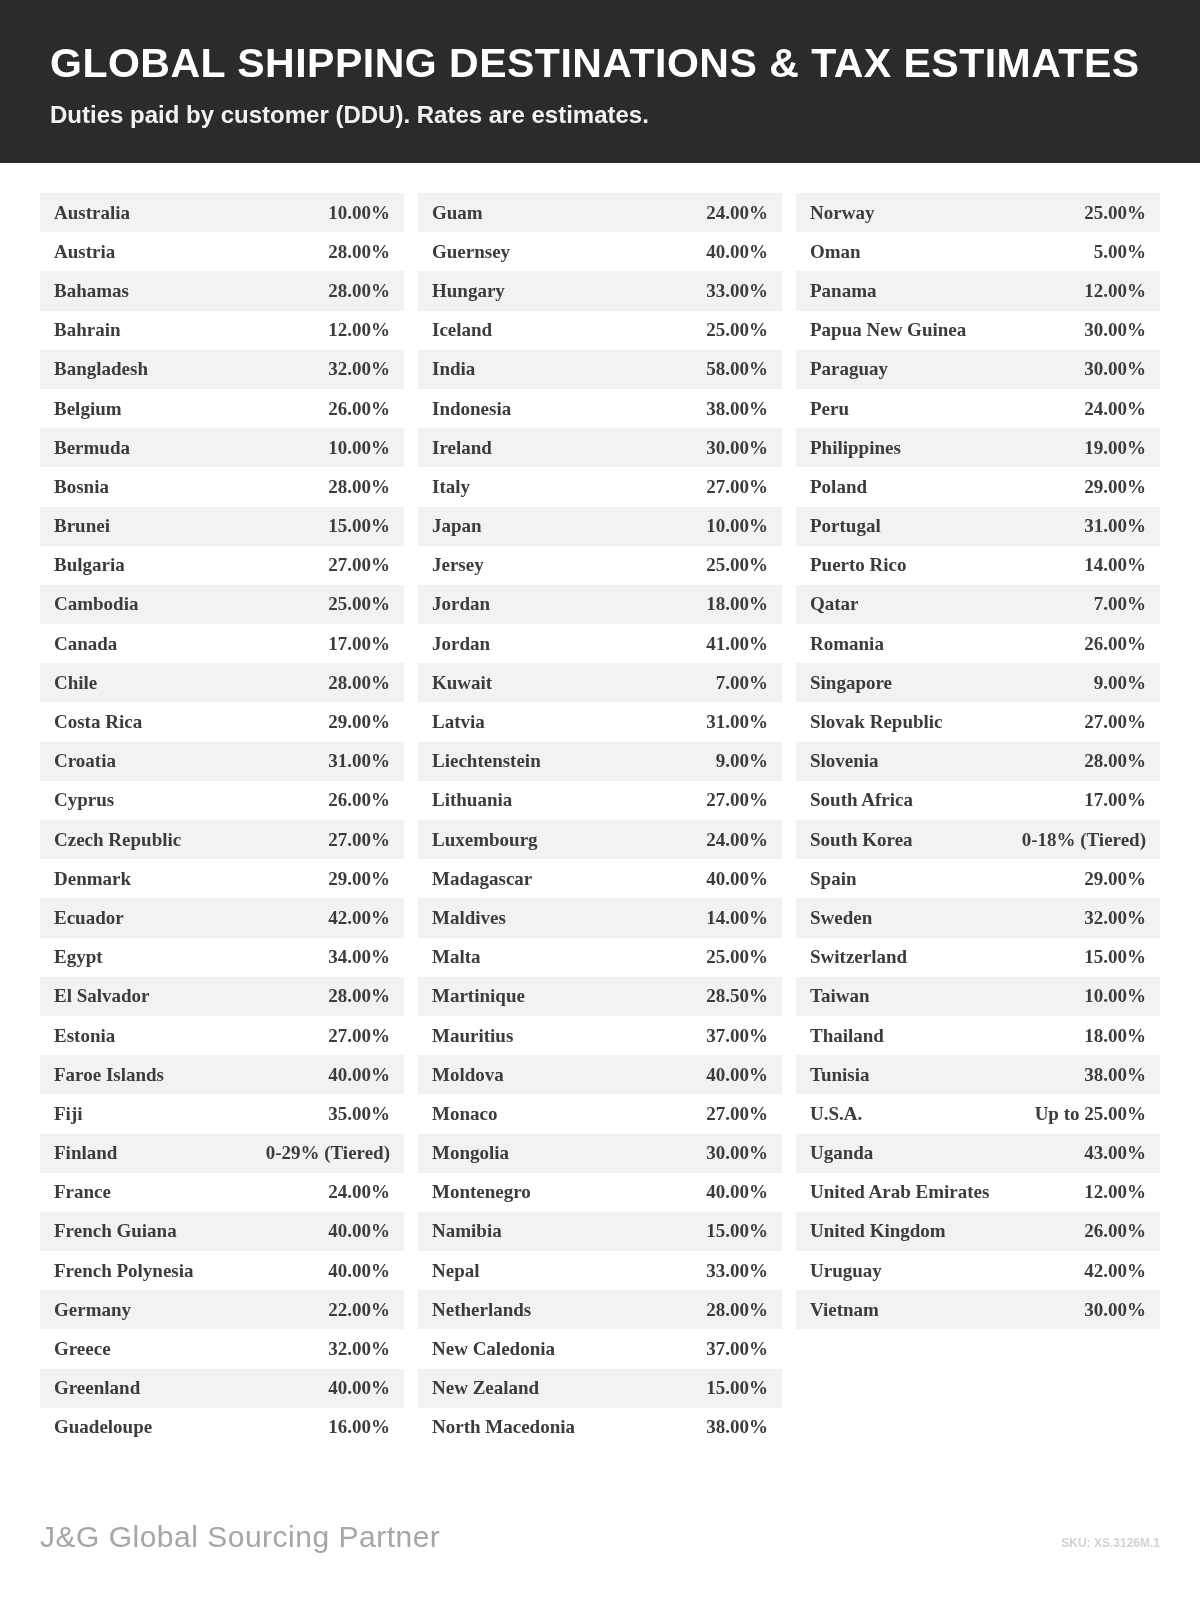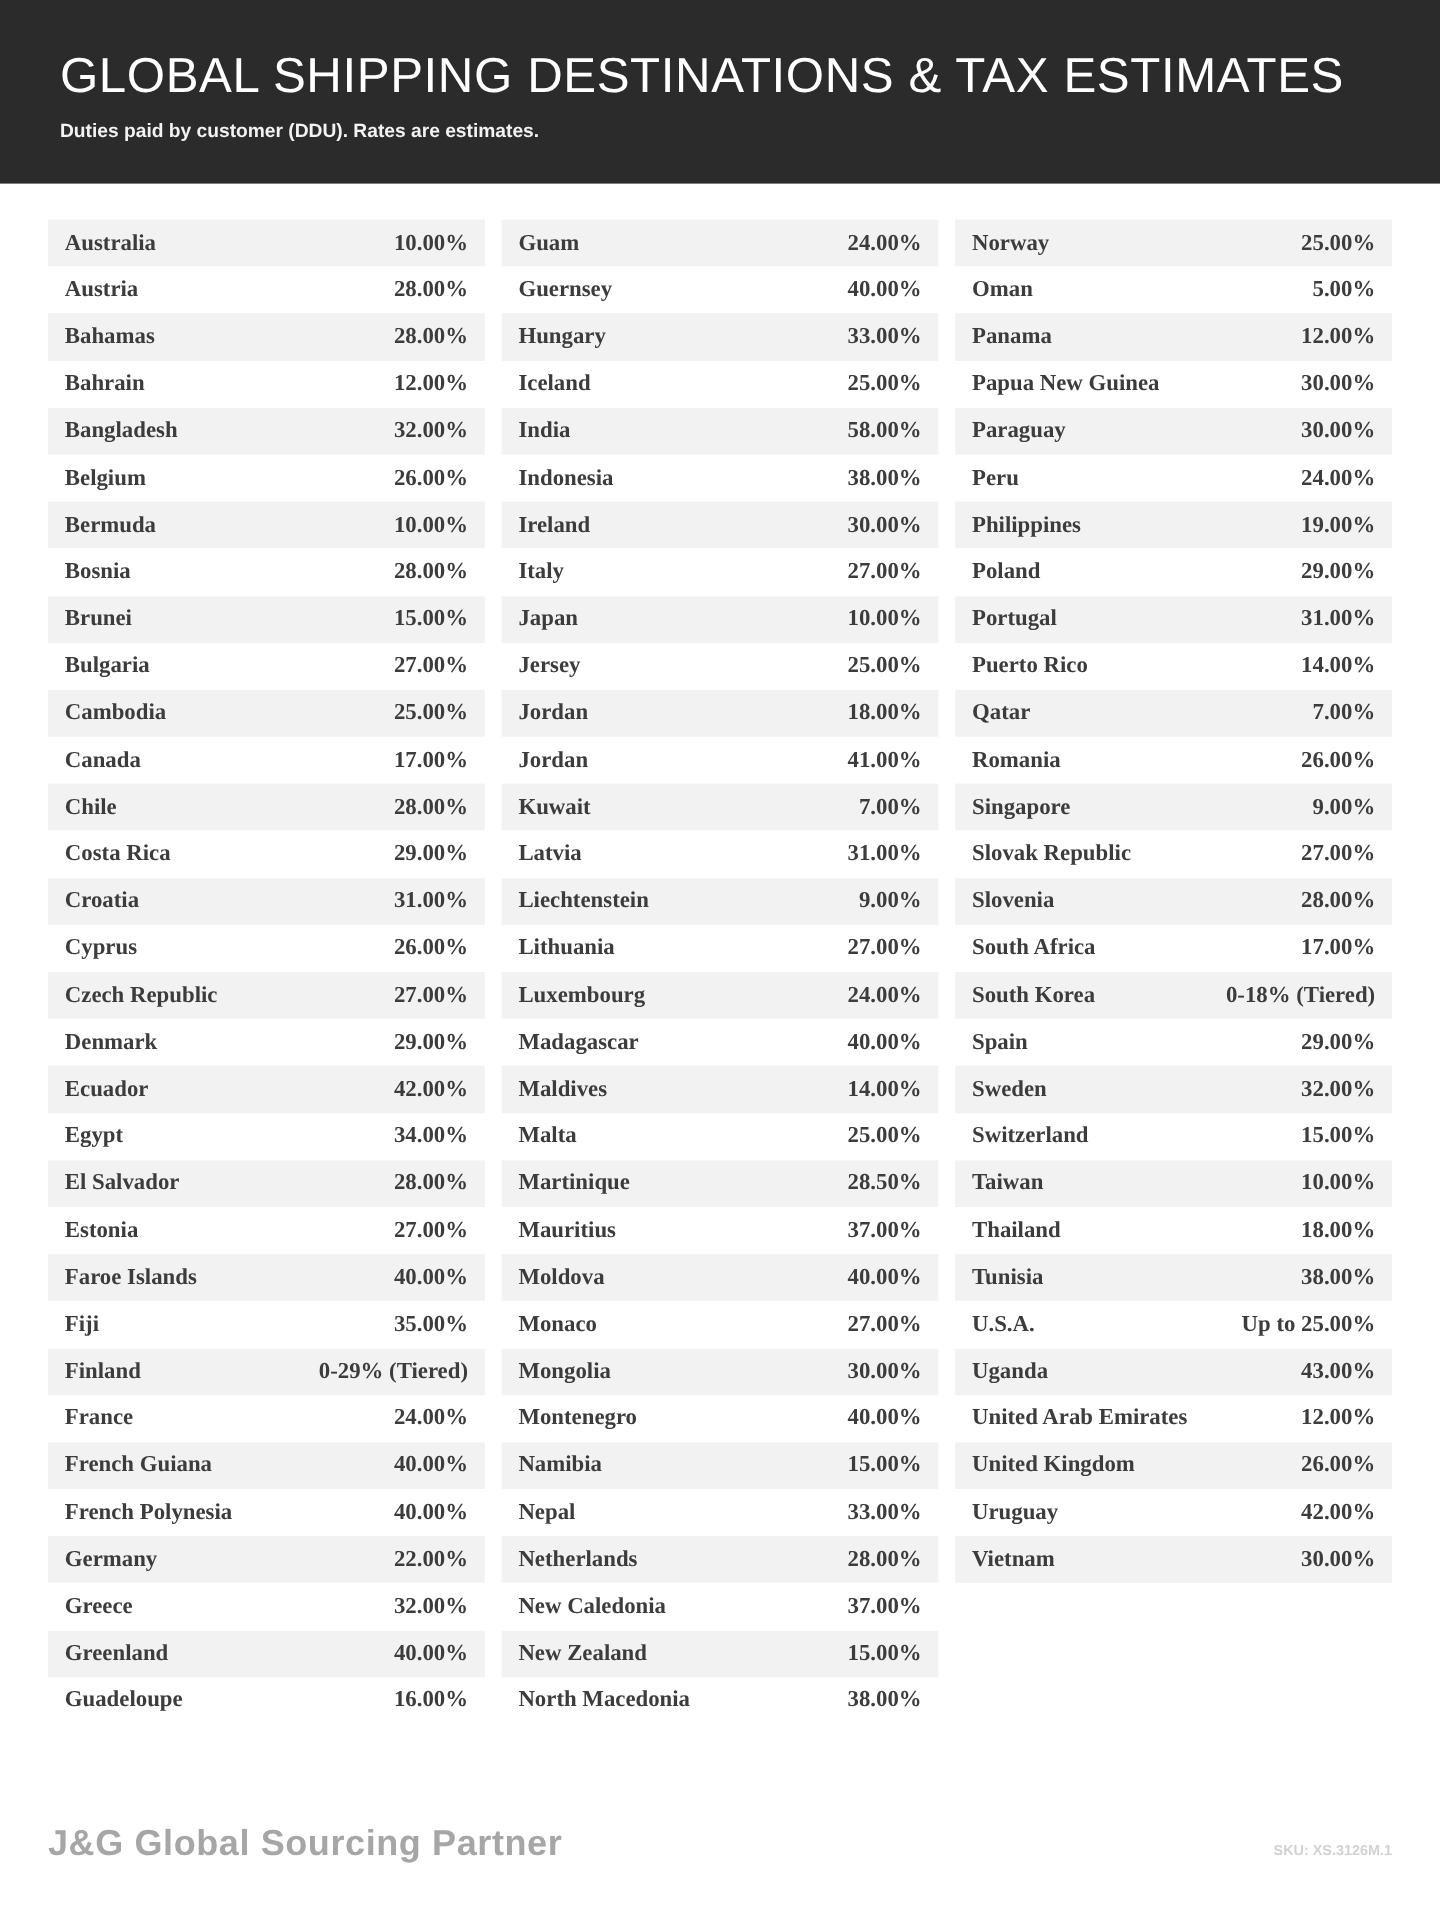--- a/index.html
+++ b/index.html
@@ -12,28 +12,28 @@
     background: #ffffff;
     overflow: hidden;
   }
   .header {
     background: #2b2b2b;
     color: #ffffff;
     padding: 40px 50px 34px 50px;
   }
   .title {
     font-size: 41px;
-    font-weight: 400;
+    font-weight: 700;
     letter-spacing: 0.5px;
     color: #ffffff;
     white-space: nowrap;
   }
   .subtitle {
     margin-top: 14px;
-    font-size: 16px;
+    font-size: 24px;
     font-weight: 700;
     color: #f2f2f2;
   }
   .grid {
     display: flex;
     gap: 14px;
     padding: 30px 40px 0 40px;
     align-items: flex-start;
   }
   .col {
@@ -59,21 +59,21 @@
     position: absolute;
     left: 40px;
     right: 40px;
     bottom: 46px;
     display: flex;
     justify-content: space-between;
     align-items: baseline;
   }
   .brand {
     font-size: 30px;
-    font-weight: 700;
+    font-weight: 400;
     color: #a6a6a6;
     letter-spacing: 0.5px;
   }
   .sku {
     font-size: 12px;
     font-weight: 700;
     color: #d2d2d2;
   }
 </style>
 </head>

